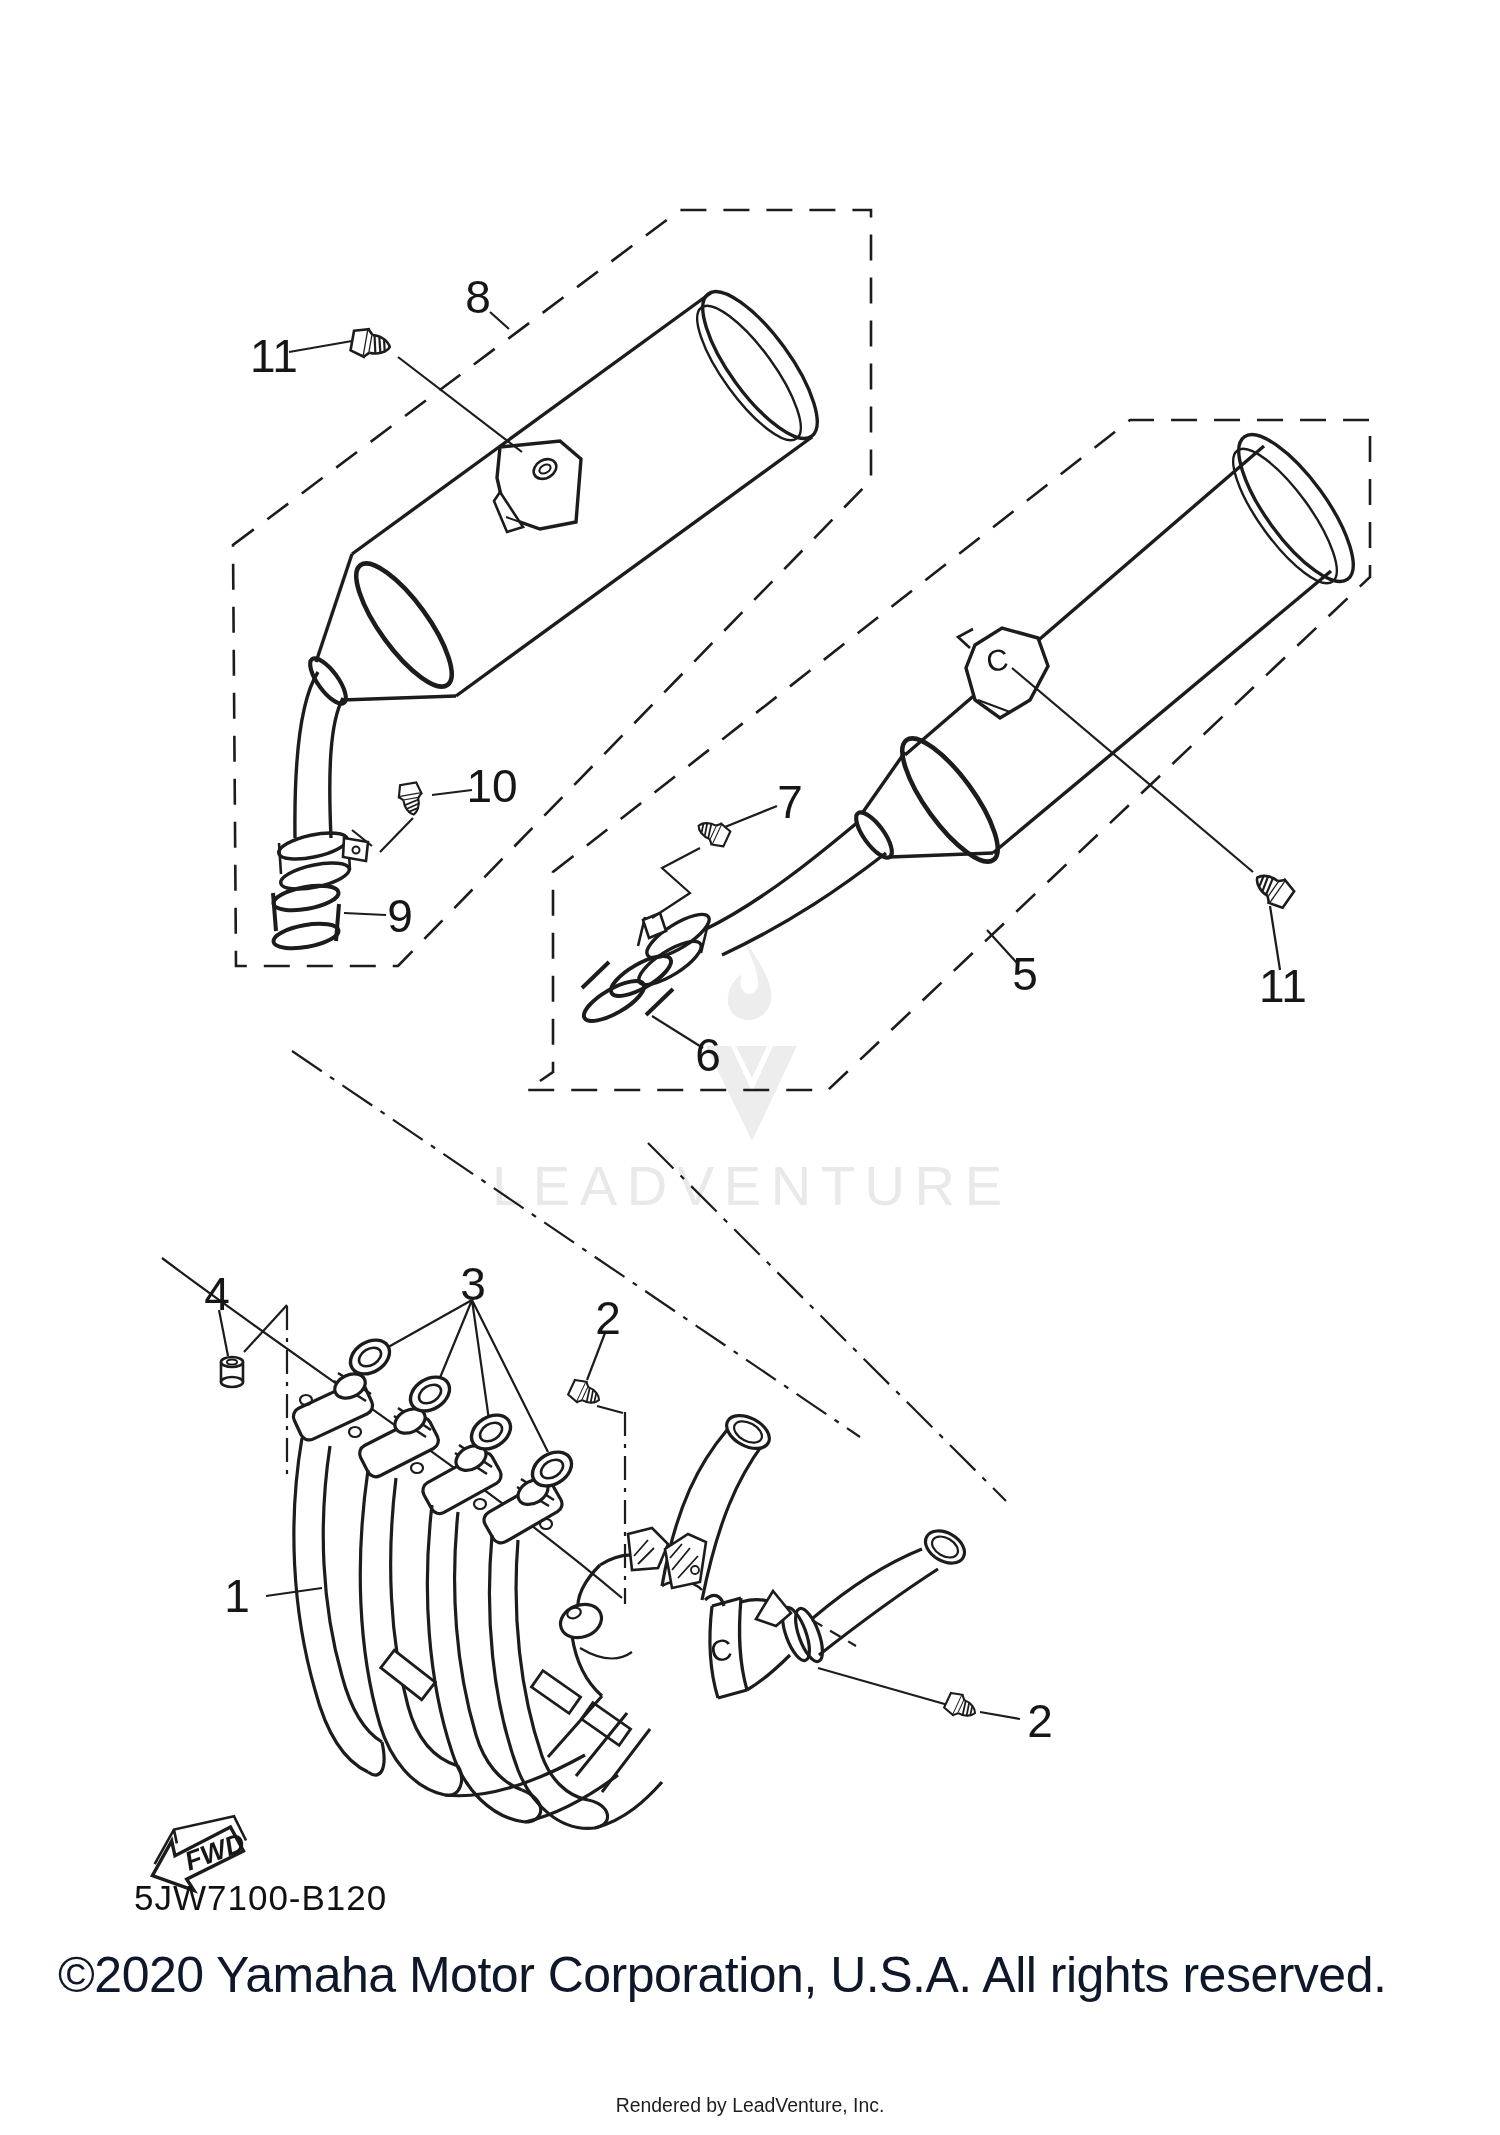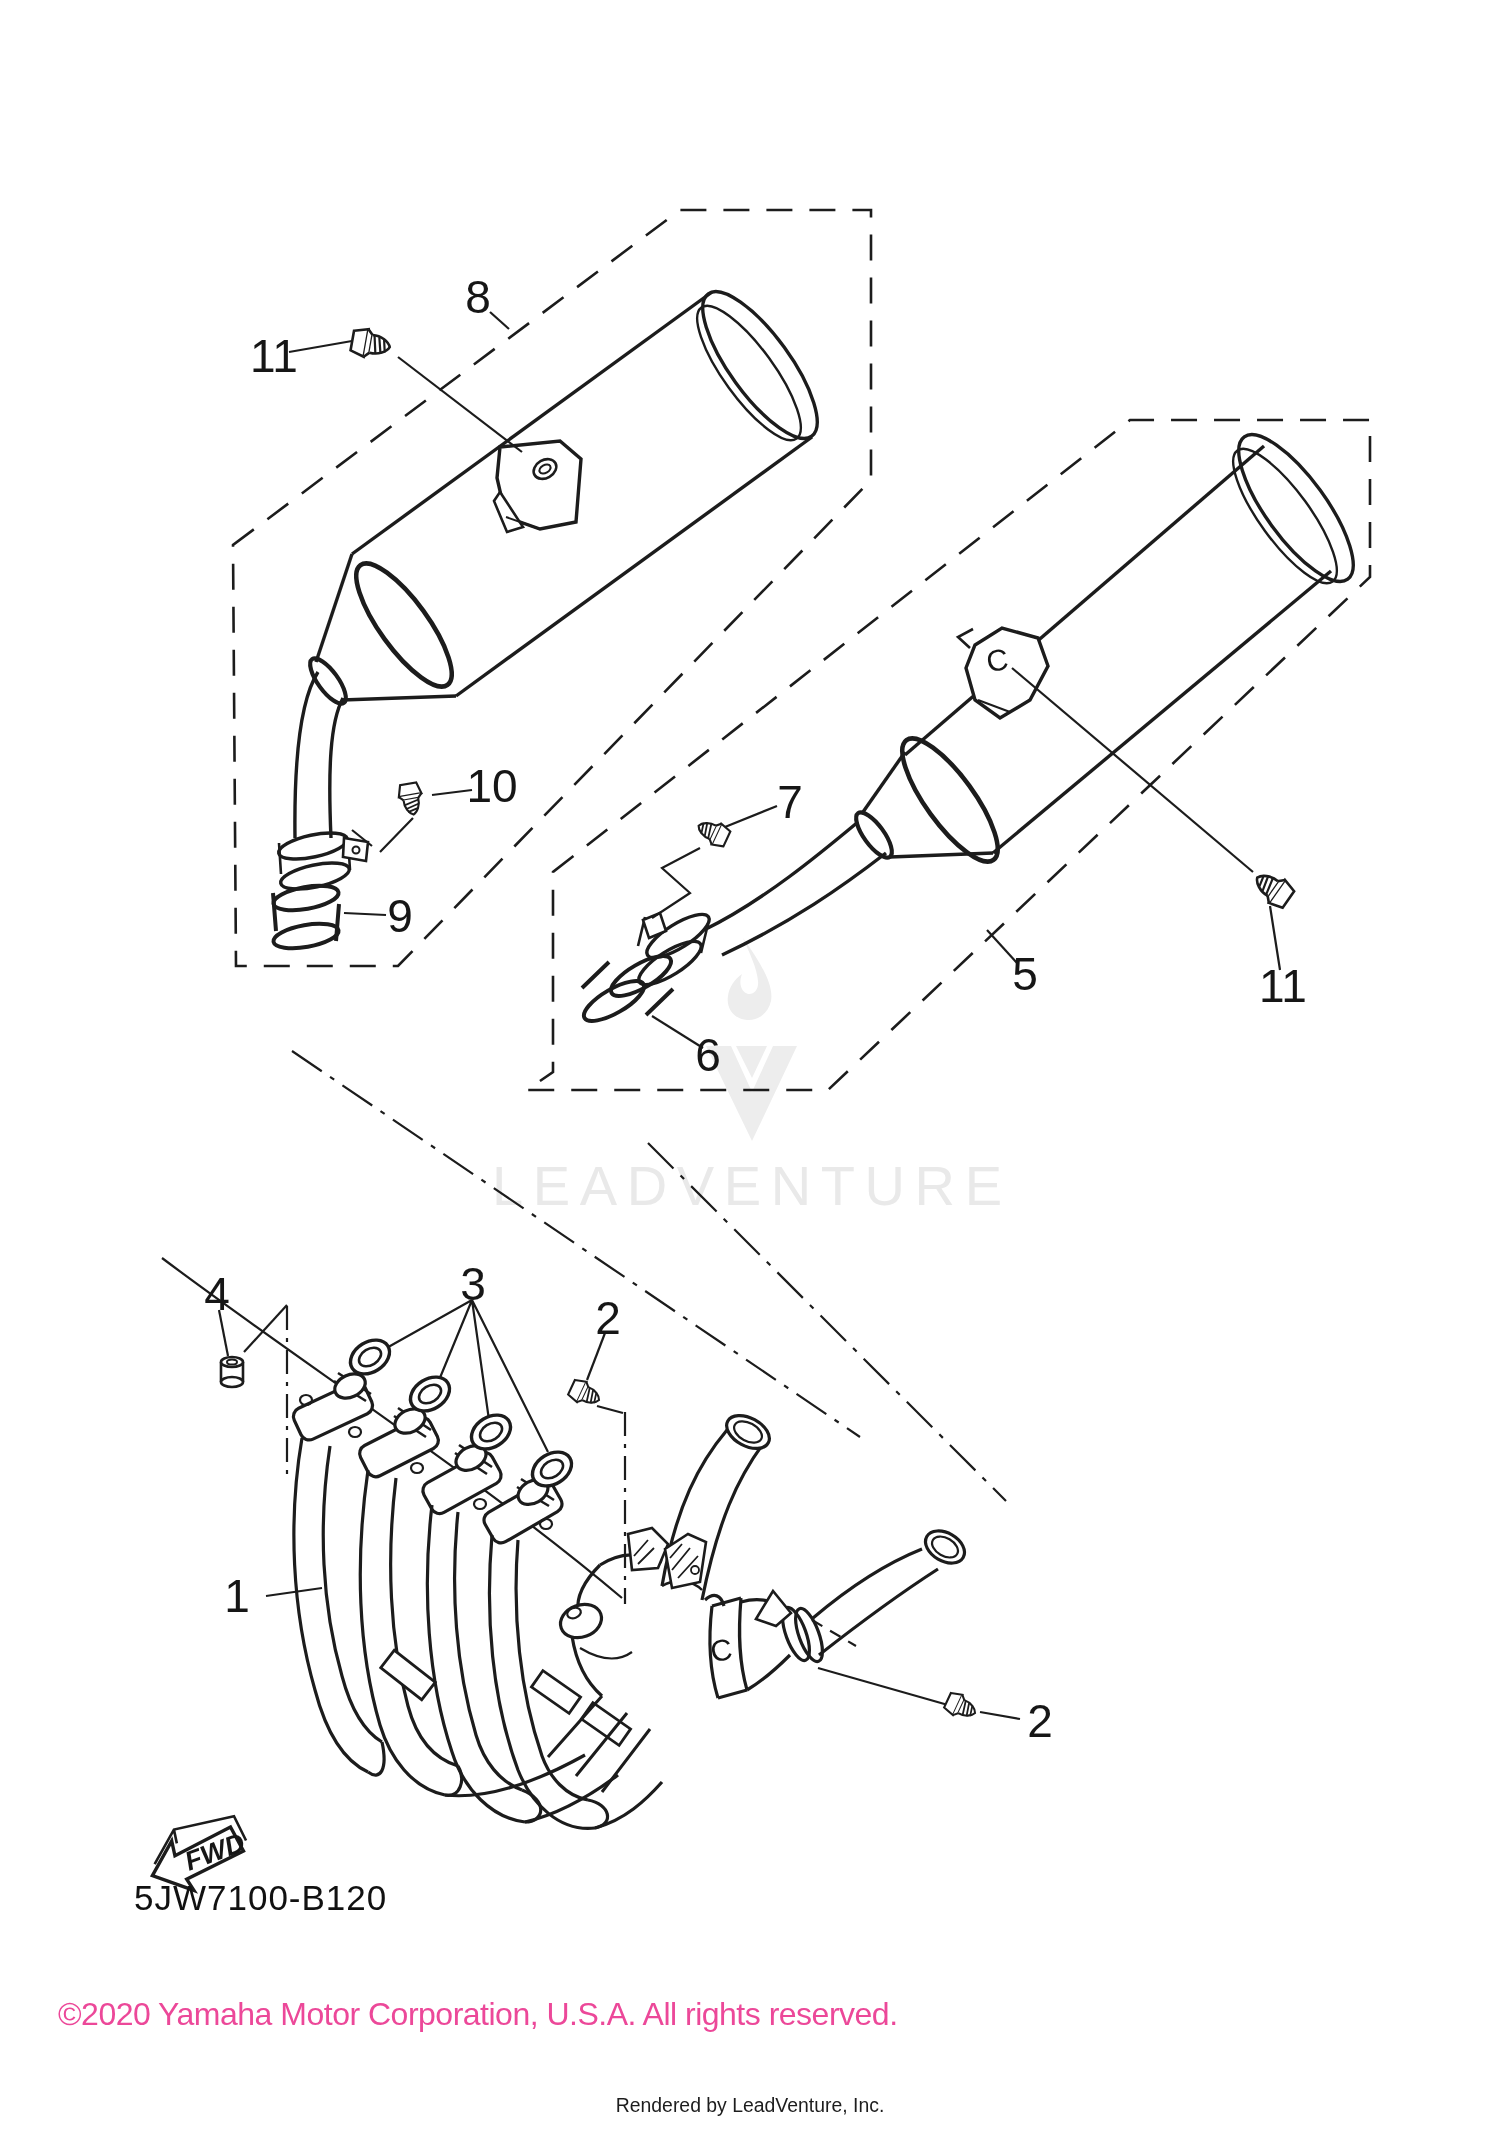--- a/index.html
+++ b/index.html
@@ -2,22 +2,22 @@
 <html><head>
 <meta charset="utf-8">
 <style>
   html,body{margin:0;padding:0;background:#fff;}
   .page{position:relative;width:1500px;height:2135px;background:#fff;overflow:hidden;
         font-family:"Liberation Sans", sans-serif;}
   .page svg{position:absolute;left:0;top:0;}
   .callout{font-family:"Liberation Sans", sans-serif;font-size:46px;fill:#161616;}
   .cmark{font-family:"Liberation Sans", sans-serif;font-size:30px;fill:#161616;}
   .wmtext{font-family:"Liberation Sans", sans-serif;font-weight:400;}
-  .copyright{position:absolute;left:58px;top:1996px;width:1440px;font-size:32px;
-             color:#ec4899;white-space:nowrap;letter-spacing:-0.5px;}
+  .copyright{position:absolute;left:58px;top:1946px;width:1440px;font-size:50px;
+             color:#0f172a;white-space:nowrap;letter-spacing:-0.5px;}
   .renderedby{position:absolute;left:0;top:2094px;width:1500px;text-align:center;
               font-size:20px;color:#1d1d1d;transform:scaleX(.97);}
   .dwgnum{position:absolute;left:134px;top:1878px;font-size:35px;color:#111;letter-spacing:1px;}
 </style>
 </head>
 <body>
 
 <div class="page">
 <svg width="1500" height="2135" viewBox="0 0 1500 2135">
   <defs>

